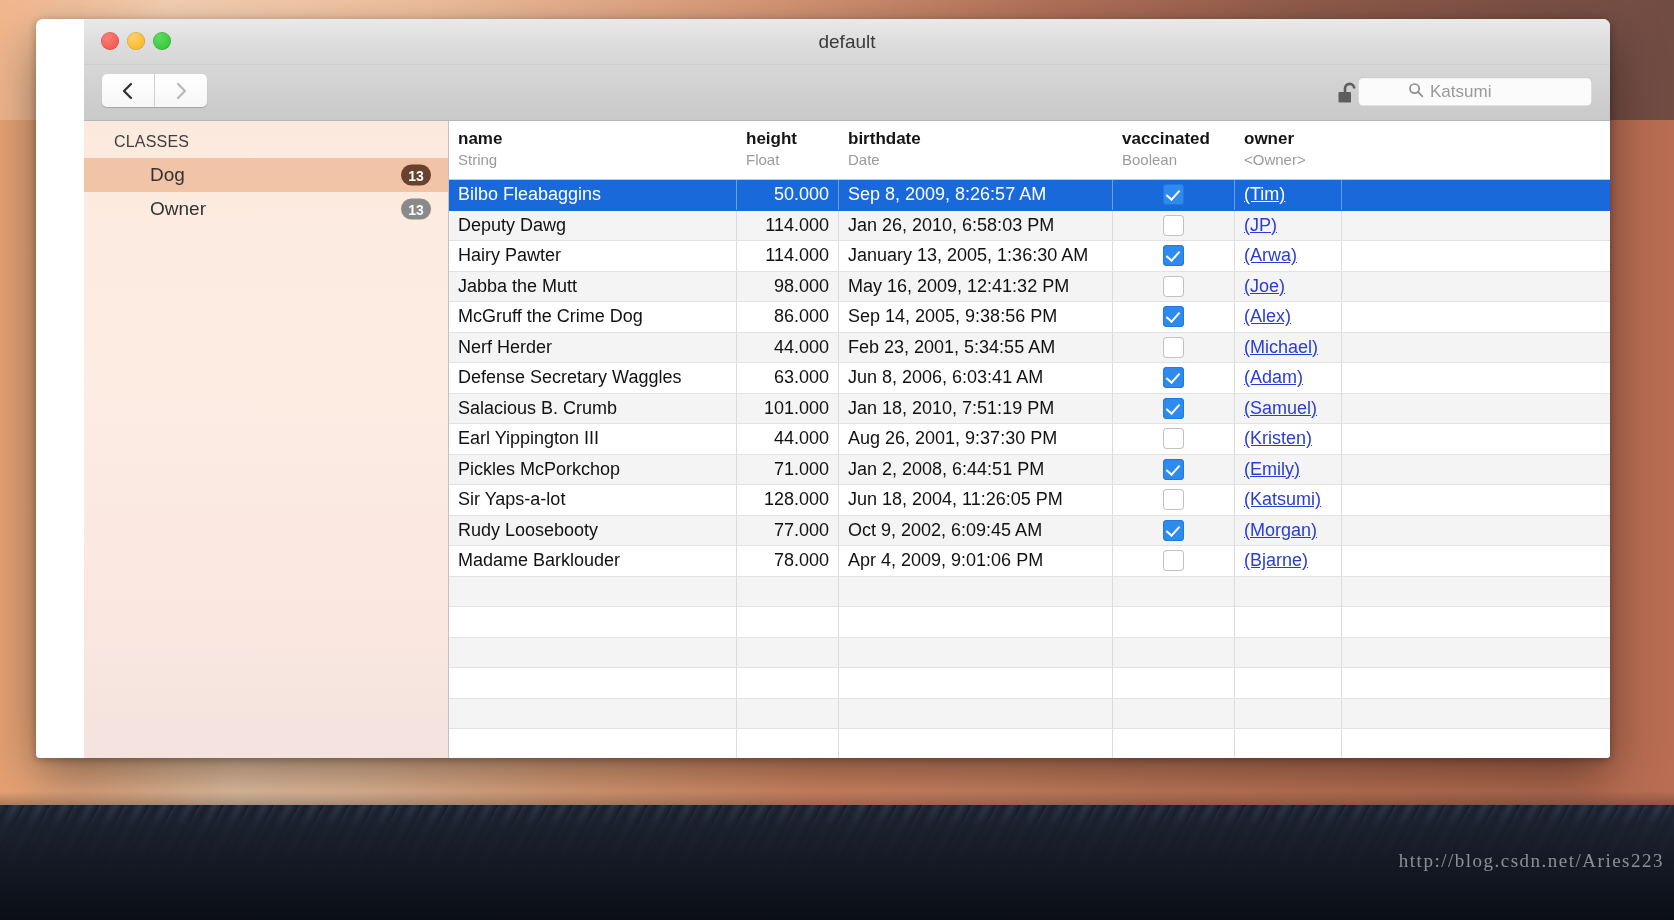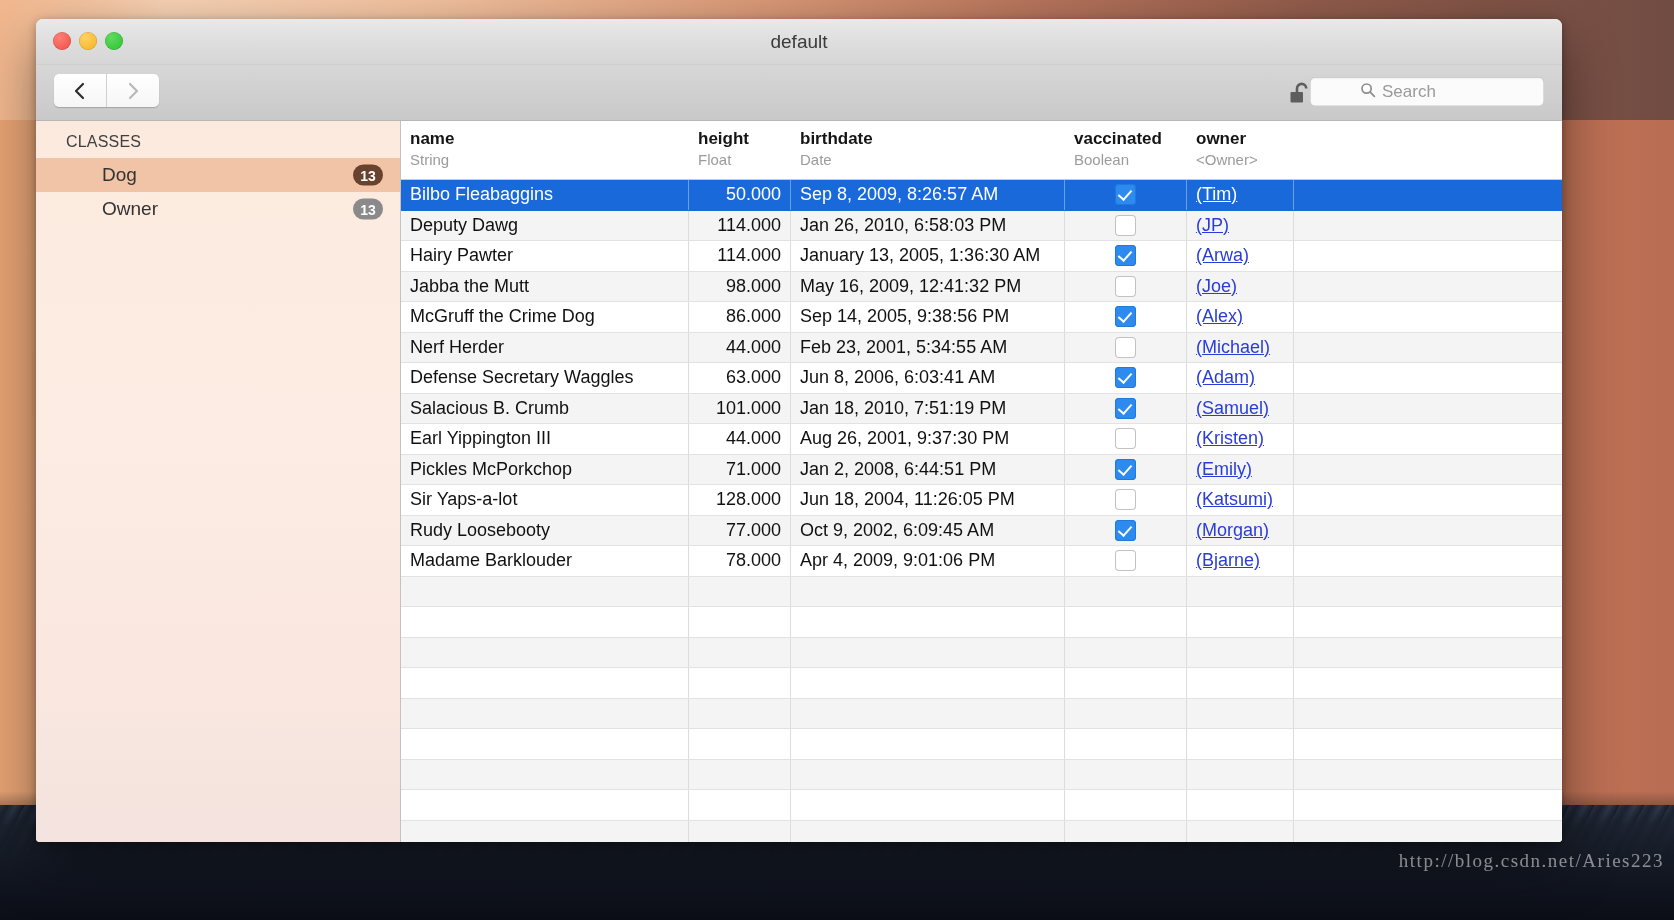--- a/index.html
+++ b/index.html
@@ -55,27 +55,28 @@
     white-space: nowrap;
     z-index: 60;
   }
 
   
   #window {
     position: absolute;
     left: 36px;
     top: 19px;
     width: 1526px;
-    height: 823px;
+    height: 739px;
     border-radius: 7px 7px 4px 4px;
     box-shadow: 0 22px 55px rgba(0,0,0,0.45), 0 2px 8px rgba(0,0,0,0.3);
     overflow: hidden;
     background: #fff;
     display: flex;
     flex-direction: column;
+    padding-left: 48px;
   }
 
   
   .titlebar {
     position: relative;
     height: 45px;
     flex: 0 0 45px;
     background: linear-gradient(to bottom, #e9e9e9 0%, #dedede 50%, #d6d6d6 100%);
     border-bottom: 1px solid #cfcfcf;
   }
@@ -359,21 +360,21 @@
         </svg>
       </div>
 
       <div class="searchfield">
         <span class="mag">
           <svg width="16" height="16" viewBox="0 0 16 16" fill="none" stroke="#8d8d8d" stroke-width="1.7">
             <circle cx="6.6" cy="6.6" r="4.6"></circle>
               <line x1="10.2" y1="10.2" x2="14.4" y2="14.4" stroke-linecap="round"></line>
           </svg>
         </span>
-        <span class="ph">Search</span>
+        <span class="ph">Katsumi</span>
       </div>
     </div>
 
     <div class="body">
 
       <div class="sidebar">
         <div class="sidebar-header">CLASSES</div>
         <div id="sidebar-items">
             <div class="side-item selected">
               <span>Dog</span>

